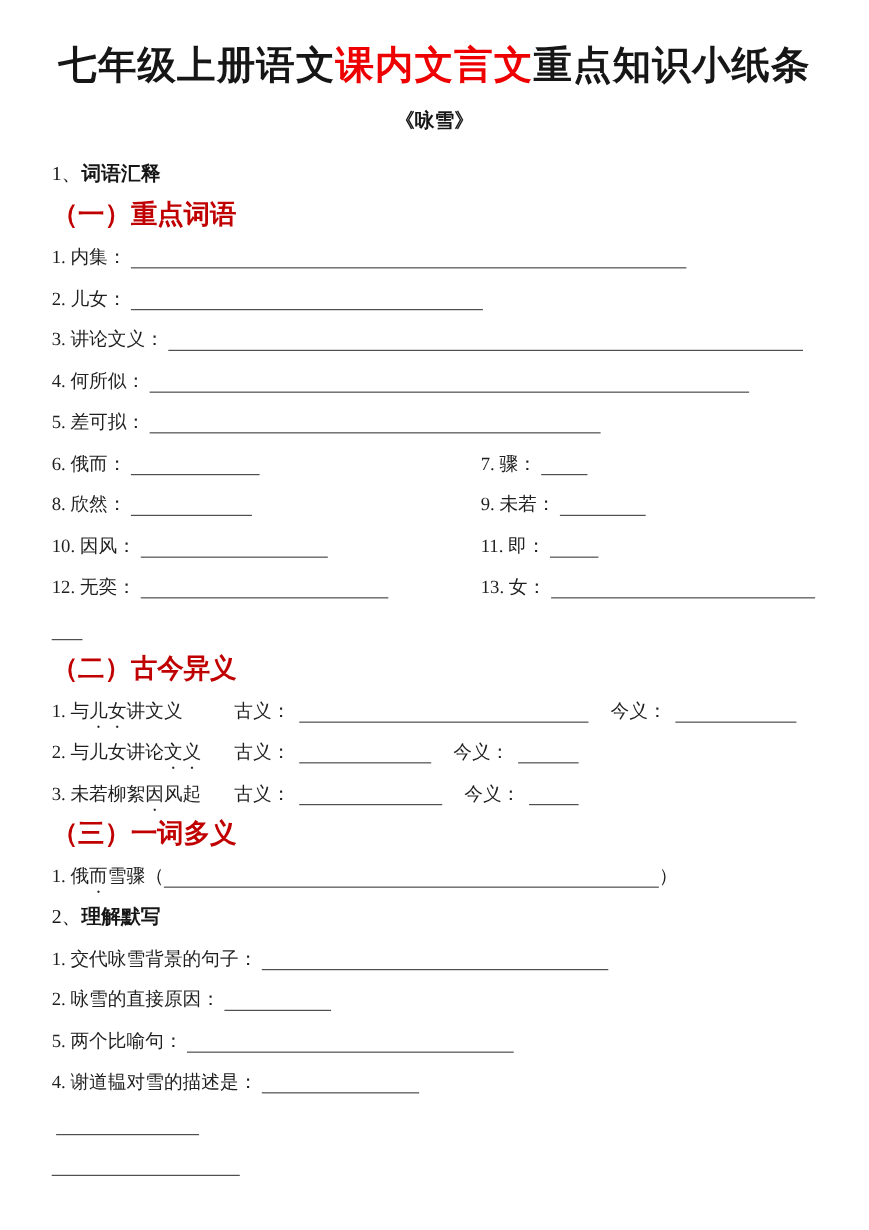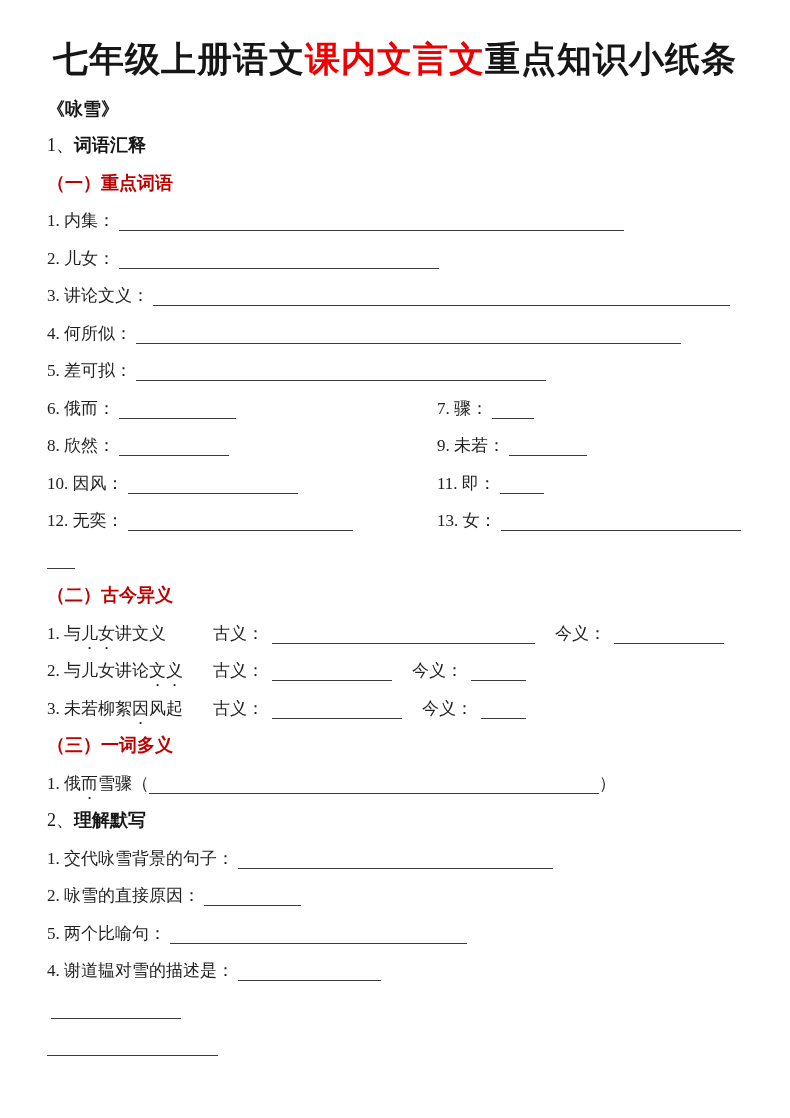--- a/index.html
+++ b/index.html
@@ -16,35 +16,36 @@
     text-align:center;
     font-size:35px; font-weight:bold;
     line-height:52px;
     letter-spacing:1px;
     color:#161616;
     white-space:nowrap;
   }
   .title .hl { color:#ee0000; }
 
   .subtitle {
+    text-align:center;
     font-size:18px; font-weight:bold;
     line-height:30px; margin-top:8px;
     color:#161616;
   }
 
-  .content { margin-top:3px; }
+  .content { margin-top:16px; }
 
   .line {
     height:37.5px; line-height:37.5px;
     white-space:nowrap;
     font-size:17px;
   }
   .h-black { font-size:18px; color:#161616; }
   .h-black .htxt { font-weight:bold; }
-  .h-red  { font-size:18px; font-weight:bold; color:#c00000; }
+  .h-red  { font-size:24px; font-weight:bold; color:#c00000; }
 
   .u {
     display:inline-block;
     border-bottom:1.5px solid #3c3c3c;
     vertical-align:-5px;
     margin-left:4px;
     height:1px;
   }
   .col1 { display:inline-block; width:390px; }
   .gj-label { display:inline-block; width:166px; }

